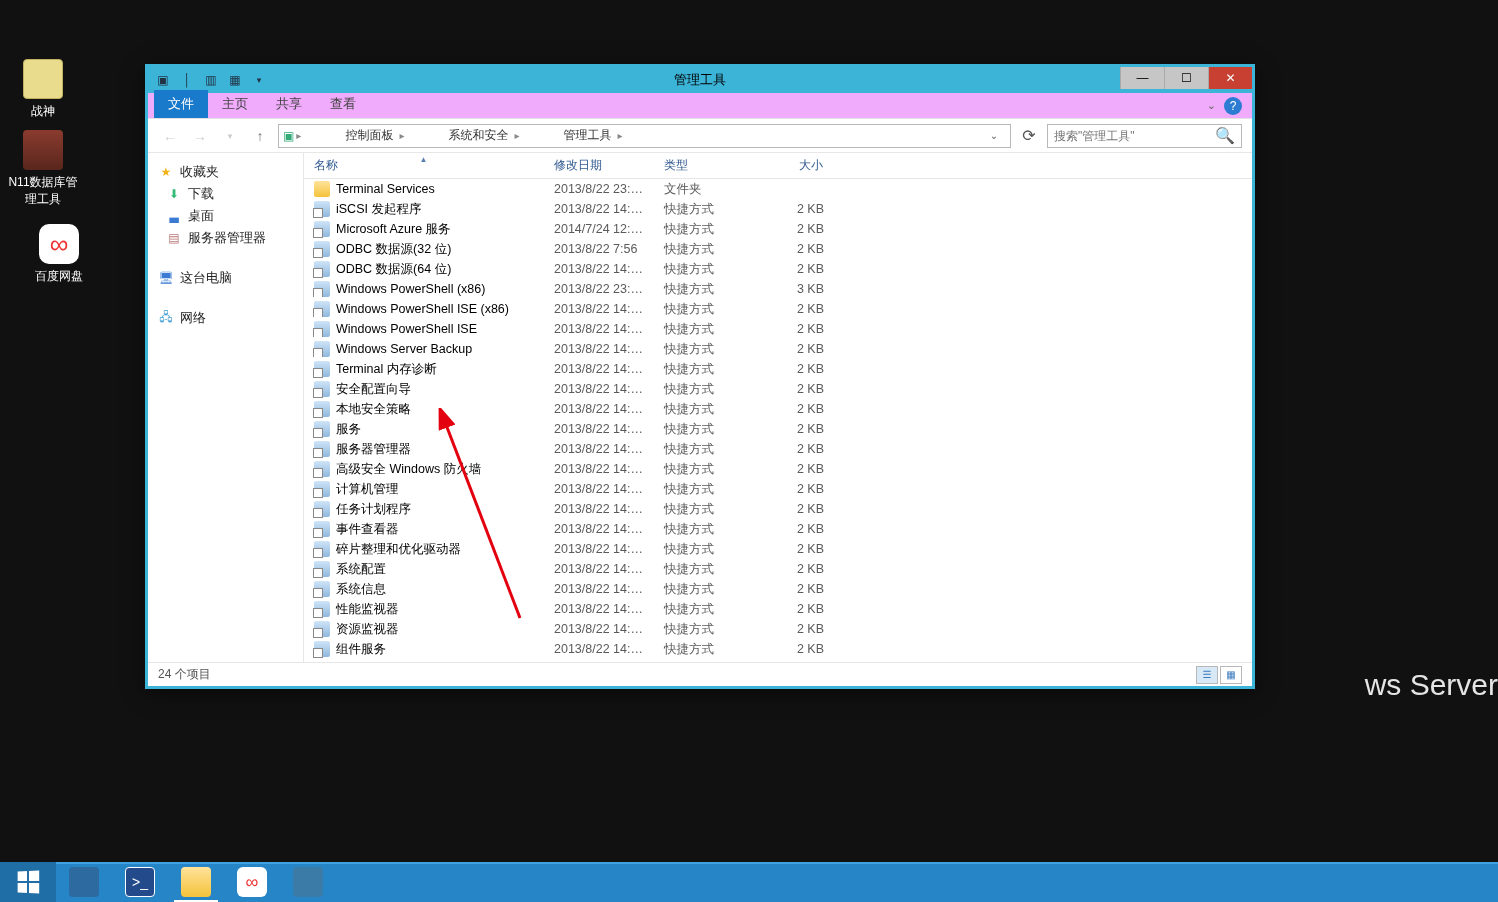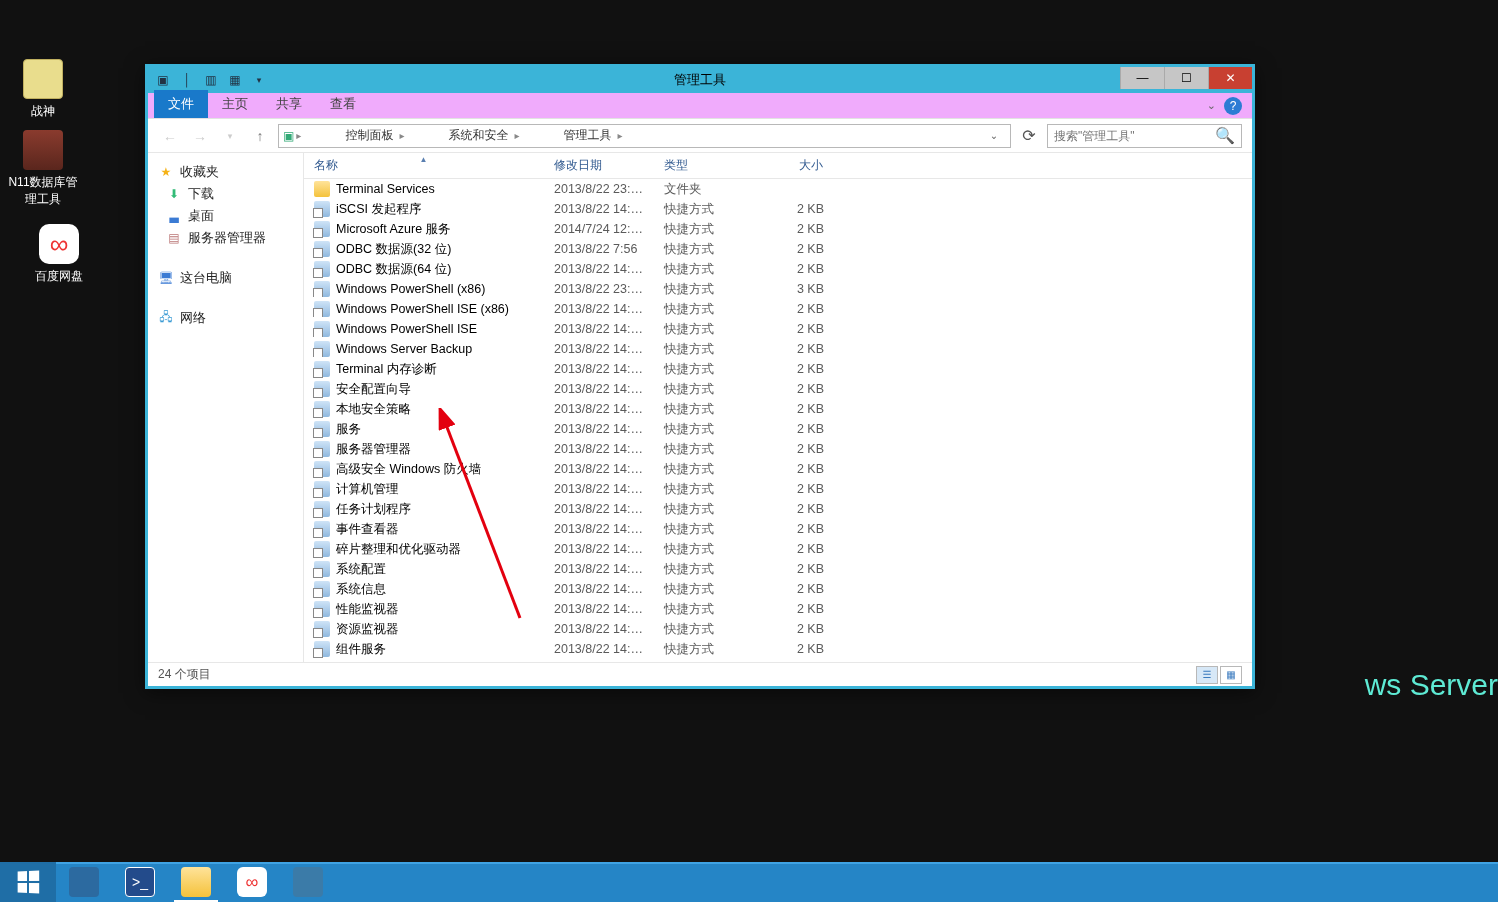--- a/index.html
+++ b/index.html
@@ -7,21 +7,21 @@
 
   
   .desktop-icon { position: absolute; width: 78px; text-align: center; color: #fff; font-size: 12px; cursor: pointer; }
   .desktop-icon .ico { width: 40px; height: 40px; margin: 0 auto 4px; border-radius: 4px; }
   .di1 { left: 4px; top: 36px; margin-top: 23px; } .di1 .ico { background:#e9dd8d; border:1px solid #c0b060;}
   .di2 { left: 4px; top: 130px;} .di2 .ico { background:linear-gradient(#8a3b2e,#5a261d); }
   .di3 { left: 20px; top: 224px;} .di3 .ico { background:#fff; border-radius:10px; position:relative;}
   .di3 .ico::after{content:"∞";position:absolute;inset:0;display:flex;align-items:center;justify-content:center;font-size:26px;color:#e33;}
 
   
-  .watermark { position:absolute; right:0; bottom:200px; color:#5eead4; font-size:30px; font-weight:300; letter-spacing:0; }
+  .watermark { position:absolute; right:0; bottom:200px; color:#e5e5e5; font-size:30px; font-weight:300; letter-spacing:0; }
 
   
   .win {
     position: absolute; left: 145px; top: 64px; width: 1110px; height: 625px;
     background: #fff; border: 3px solid #3bb4d8; box-shadow: 0 4px 18px rgba(0,0,0,.5);
     display: flex; flex-direction: column;
   }
   .titlebar { height: 26px; background:#3bb4d8; display:flex; align-items:center; position:relative; }
   .titlebar .qat { display:flex; gap:6px; padding-left:6px; align-items:center;}
   .titlebar .qat .qicn{width:18px;height:18px;display:flex;align-items:center;justify-content:center;font-size:12px;color:#234;}

